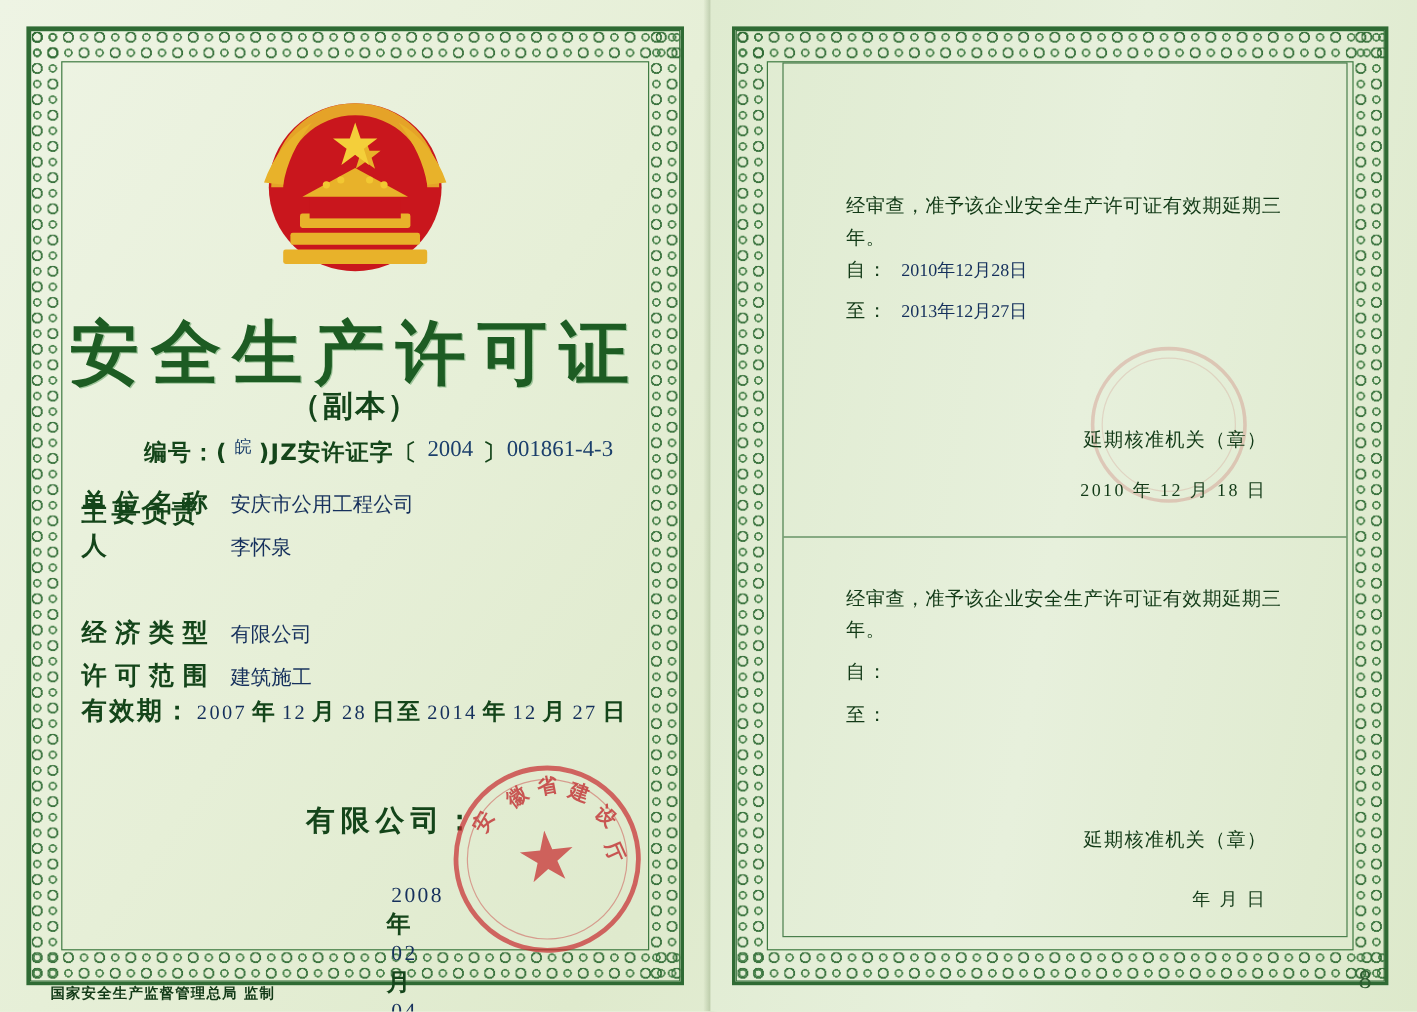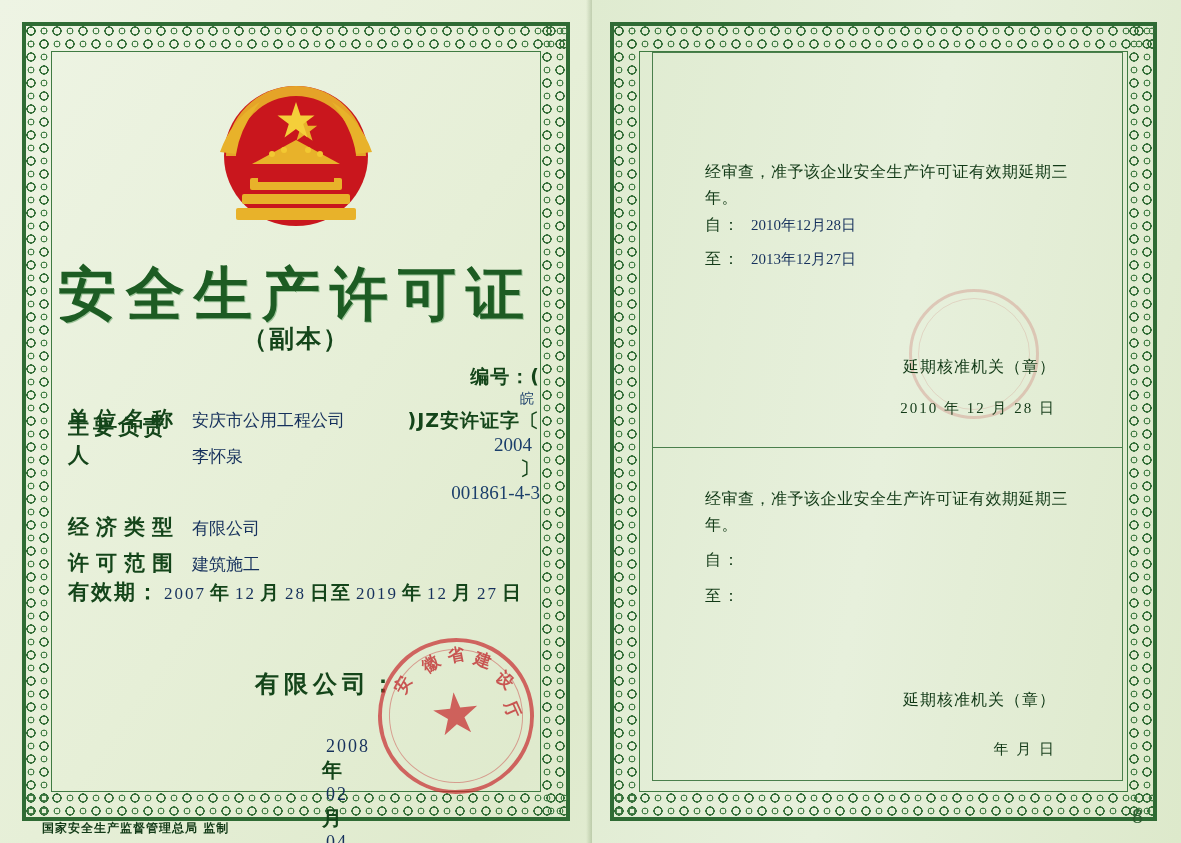--- a/index.html
+++ b/index.html
@@ -59,21 +59,21 @@
     text-shadow:1px 1px 0 #9ec49a;
   }
   .cert-sub{
     position:absolute;left:0;right:0;top:322px;text-align:center;
     font-size:25px;font-weight:bold;color:#14451a;letter-spacing:2px;
   }
 
   .code-line{
     position:absolute;left:120px;top:364px;width:420px;
     font-size:19px;color:#14451a;font-weight:bold;
-    display:flex;align-items:flex-end;flex-direction:column;
+    display:flex;align-items:flex-start;
   }
   .code-line .lbl{letter-spacing:1px;}
   .code-line .hand{font-family:"Liberation Serif", serif;font-weight:normal;color:#1b3f6b;}
 
   .field{
     position:absolute;left:68px;width:470px;height:33px;
     display:flex;align-items:flex-end;
   }
   .field .k{
     font-size:21px;font-weight:bold;color:#14451a;letter-spacing:7px;
@@ -250,21 +250,21 @@
 
     <div class="valid">
       <span>有效期：</span>
       <span class="num">2007</span>
       <span class="cn">年</span>
       <span class="num">12</span>
       <span class="cn">月</span>
       <span class="num">28</span>
       <span class="cn">日</span>
       <span class="cn">至</span>
-      <span class="num">2019</span>
+      <span class="num">2014</span>
       <span class="cn">年</span>
       <span class="num">12</span>
       <span class="cn">月</span>
       <span class="num">27</span>
       <span class="cn">日</span>
     </div>
 
     <div class="issuer">有限公司：</div>
 
     <div class="seal">
@@ -313,21 +313,21 @@
           <span class="v">2010年12月28日</span>
         </div>
         <div class="rrow rrow-b">
           <span class="k">至：</span>
           <span class="v">2013年12月27日</span>
         </div>
 
         <div class="faint-seal"></div>
 
         <div class="rorgan" style="top:250px;">延期核准机关（章）</div>
-        <div class="rdate" style="top:292px;">2010 年 12 月 28 日</div>
+        <div class="rdate" style="top:292px;">2010 年 12 月 18 日</div>
       </div>
 
       <div class="rsec rsec-2">
         <div class="rtext" style="top:38px;">经审查，准予该企业安全生产许可证有效期延期三年。</div>
 
         <div class="rrow" style="top:102px;">
           <span class="k">自：</span>
           <span class="v"></span>
         </div>
         <div class="rrow" style="top:138px;">

